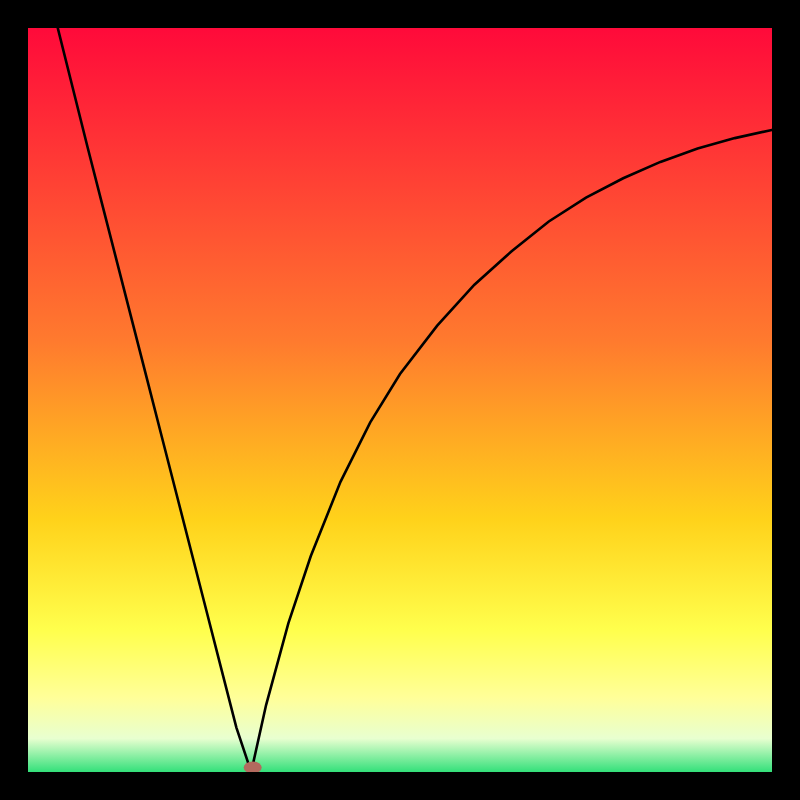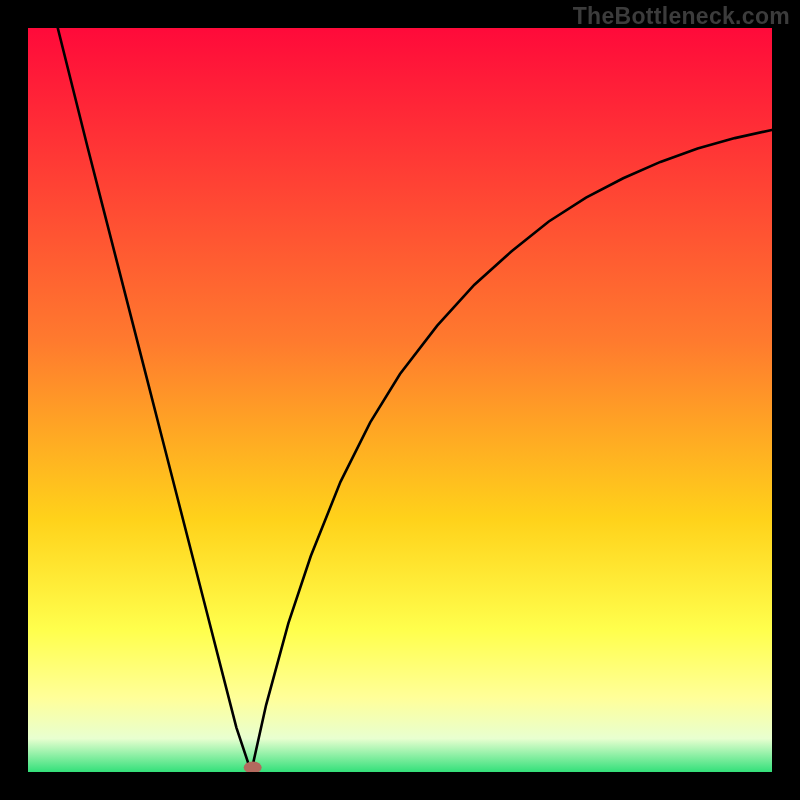--- a/index.html
+++ b/index.html
@@ -53,14 +53,13 @@
     </defs>
 
     <rect x="0" y="0" width="744" height="744" fill="url(#bg-grad)"></rect>
 
     <path id="left-branch" fill="none" stroke="#000000" stroke-width="2.6" stroke-linecap="round" d="M29.76 0.00 L44.64 59.52 L59.52 119.04 L74.40 177.07 L89.28 235.10 L104.16 293.14 L119.04 351.17 L133.92 409.20 L148.80 467.23 L163.68 525.26 L178.56 583.30 L193.44 641.33 L208.32 699.36 L223.20 744.00"></path>
     <path id="right-branch" fill="none" stroke="#000000" stroke-width="2.6" stroke-linecap="round" d="M223.20 744.00 L238.08 677.04 L260.40 595.20 L282.72 528.24 L312.48 453.84 L342.24 394.32 L372.00 345.96 L409.20 297.60 L446.40 256.68 L483.60 223.20 L520.80 193.44 L558.00 169.63 L595.20 150.29 L632.40 133.92 L669.60 120.53 L706.80 110.11 L744.00 101.93"></path>
 
     <ellipse id="min-marker" rx="9" ry="6" fill="#b36a5e" cx="224.69" cy="739.54"></ellipse>
   </svg>
 
-  <div class="watermark">TheBottleneck.com</div>
 </div>
 
 </body></html>

